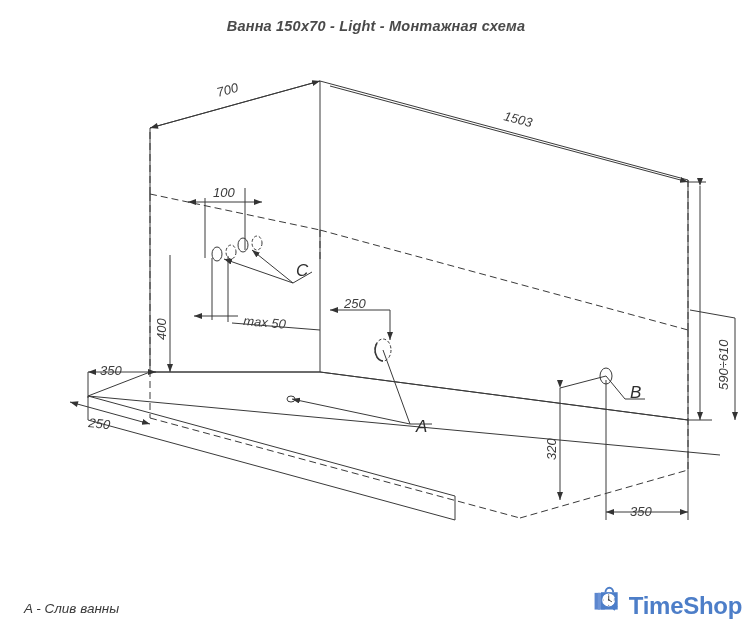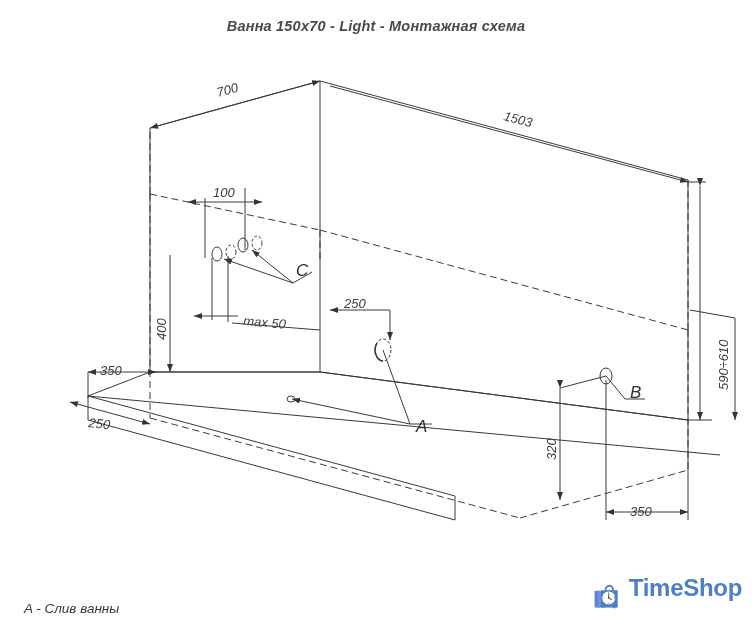--- a/index.html
+++ b/index.html
@@ -61,21 +61,21 @@
     white-space: pre;
   }
   .legend-line { display: block; text-align: center; }
   #logo {
     position: absolute;
     left: 592px;
     top: 574px;
     width: 150px;
     height: 46px;
     display: flex;
-    align-items: flex-start;
+    align-items: flex-end;
   }
   #logo-text {
     font-size: 24px;
     font-weight: bold;
     color: #4d7ec8;
     margin-left: 6px;
     letter-spacing: -0.3px;
   }
 </style>
 </head>

